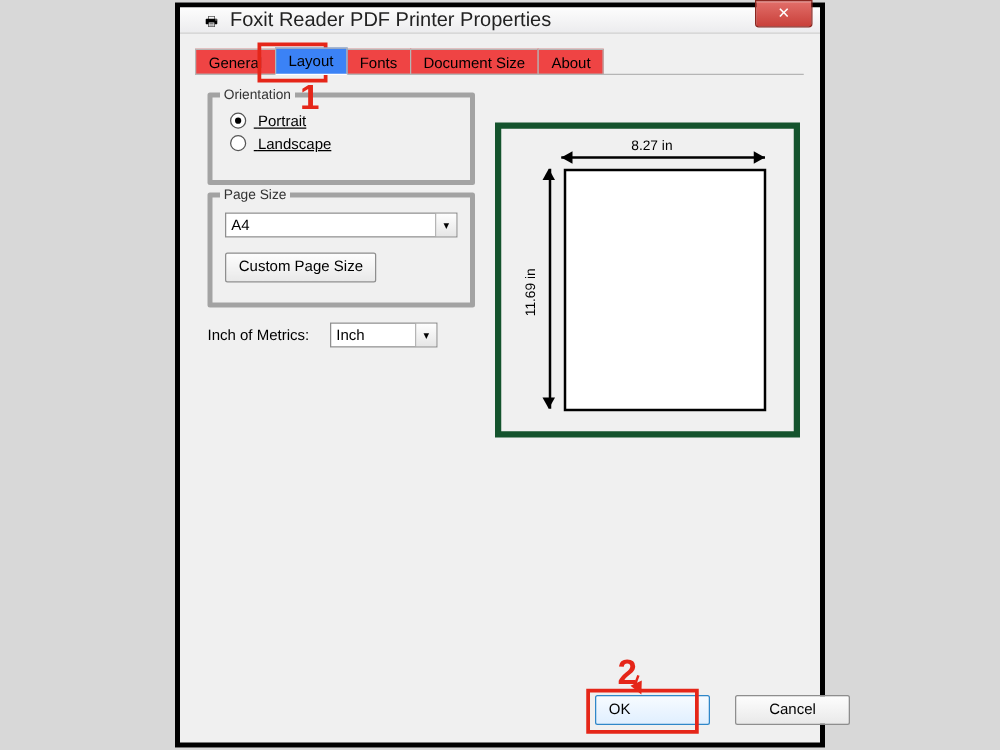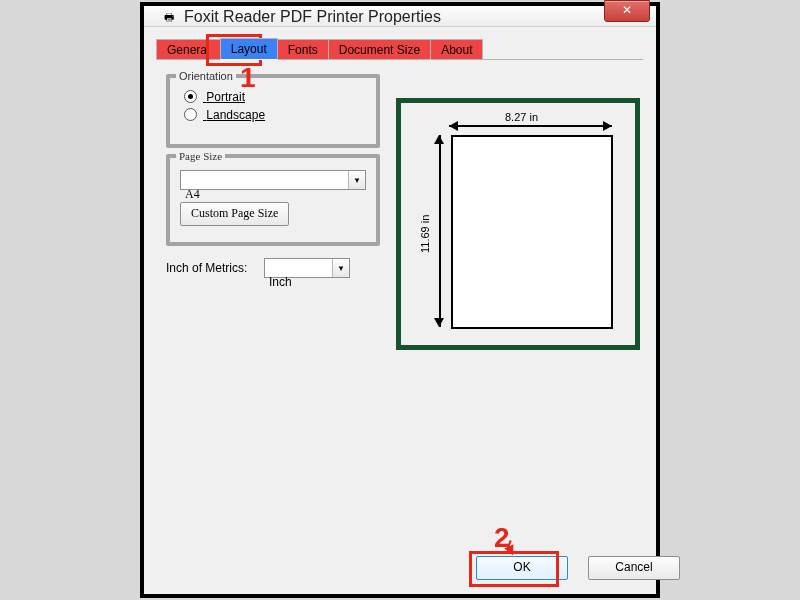--- a/index.html
+++ b/index.html
@@ -17,29 +17,29 @@
   .tabstrip{position:absolute;left:12px;top:32px;height:22px;}
   .tab{float:left;height:20px;line-height:20px;padding:0 10px;background:#3b82f6;border:1px solid #b5b5b5;border-bottom:1px solid #fff;margin-right:-1px;position:relative;}
   .tab.inactive{background:#ef4444;border-bottom:1px solid #b5b5b5;top:1px;height:19px;}
   .tab.active{z-index:2;}
   .tabpanel-border{position:absolute;left:12px;top:53px;width:487px;border-top:1px solid #b5b5b5;}
 
   
   .fs{position:absolute;border:4px solid #a3a3a3;border-radius:2px;}
   .fs .legend{position:absolute;top:-8px;left:6px;background:#f0f0f0;padding:0 3px;font-size:11px;color:#333;}
   .fs-orient{left:22px;top:68px;width:206px;height:66px;}
-  .fs-size{left:22px;top:148px;width:206px;height:84px;font-family:Liberation Serif, serif;}
+  .fs-size{left:22px;top:148px;width:206px;height:84px;}
   .radio{display:block;margin:4px 0 0 14px;}
   .radio .dot{display:inline-block;width:11px;height:11px;border:1px solid #555;border-radius:50%;margin-right:6px;vertical-align:-2px;background:#fff;}
   .radio.checked .dot::after{content:"";display:block;width:5px;height:5px;background:#000;border-radius:50%;margin:3px;}
   .radio .lbl{font-size:12px;}
   .orient-body{padding-top:8px;text-decoration:underline;}
 
   .select{position:relative;height:20px;border:1px solid #8e8e8e;background:#fff;box-sizing:border-box;}
-  .select .val{position:absolute;left:4px;top:16px;text-align:right;}
+  .select .val{position:absolute;left:4px;top:2px;text-align:right;}
   .select .arrow{position:absolute;right:0;top:0;width:16px;height:18px;border-left:1px solid #b5b5b5;background:linear-gradient(#fefefe,#e6e6e6);text-align:center;line-height:18px;font-size:9px;}
   .sel-page{position:absolute;left:10px;top:12px;width:186px;}
   .btn{height:22px;border:1px solid #8e8e8e;background:linear-gradient(#fdfdfd,#e9e9e9);border-radius:2px;padding:0 10px;line-height:20px;display:inline-block;}
   .btn-custom{position:absolute;left:10px;top:44px;}
 
   .metrics-label{position:absolute;left:22px;top:255px;}
   .sel-unit{position:absolute;left:120px;top:252px;width:86px;}
 
   
   .preview-wrap{position:absolute;left:252px;top:68px;width:234px;height:242px;border:5px solid #14532d;margin-top:24px;}
@@ -50,21 +50,21 @@
   .dim-top-arrL{left:48px;border-right:9px solid #000;}
   .dim-top-arrR{left:202px;border-left:9px solid #000;}
   .dim-top-text{left:104px;top:8px;font-size:11px;}
   .dim-left-line{left:38px;top:32px;width:0;height:192px;border-left:2px solid #000;}
   .dim-left-arrT,.dim-left-arrB{left:33px;width:0;height:0;border-left:5px solid transparent;border-right:5px solid transparent;}
   .dim-left-arrT{top:32px;border-bottom:9px solid #000;}
   .dim-left-arrB{top:215px;border-top:9px solid #000;}
   .dim-left-text{left:18px;top:150px;font-size:11px;transform:rotate(-90deg);transform-origin:left top;}
 
   
-  .btn-ok{position:absolute;left:332px;top:550px;width:70px;text-align:center;border:1px solid #2f87c9;background:linear-gradient(#f7fbff,#e0efff);}
+  .btn-ok{position:absolute;left:332px;top:550px;width:70px;border:1px solid #2f87c9;background:linear-gradient(#f7fbff,#e0efff);}
   .btn-cancel{position:absolute;left:420px;top:550px;width:70px;text-align:center;margin-left:24px;}
 
   
   .callout{position:absolute;border:3px solid #e52619;pointer-events:none;}
   .co-tab{left:62px;top:28px;width:50px;height:26px;}
   .co-ok{left:325px;top:545px;width:84px;height:30px;}
   .num{position:absolute;color:#e52619;font-weight:bold;font-size:28px;font-family:Arial;pointer-events:none;}
   .num1{left:96px;top:56px;}
   .num2{left:350px;top:516px;}
   .arrow2{position:absolute;left:362px;top:540px;width:0;height:0;border-left:5px solid transparent;border-right:5px solid transparent;border-top:10px solid #e52619;transform:rotate(-25deg);pointer-events:none;}

